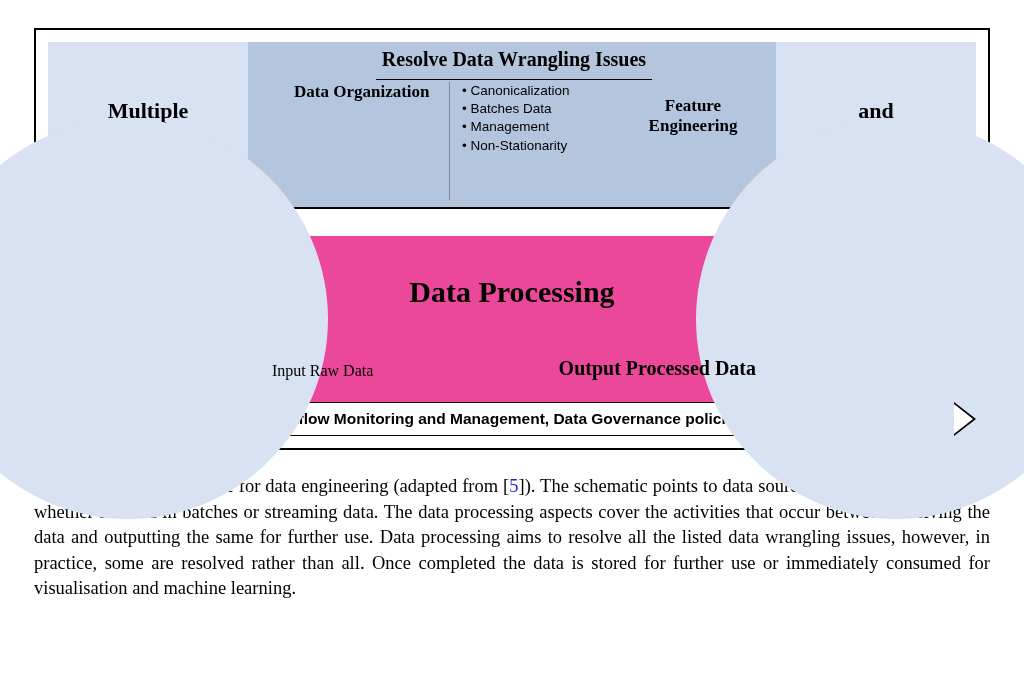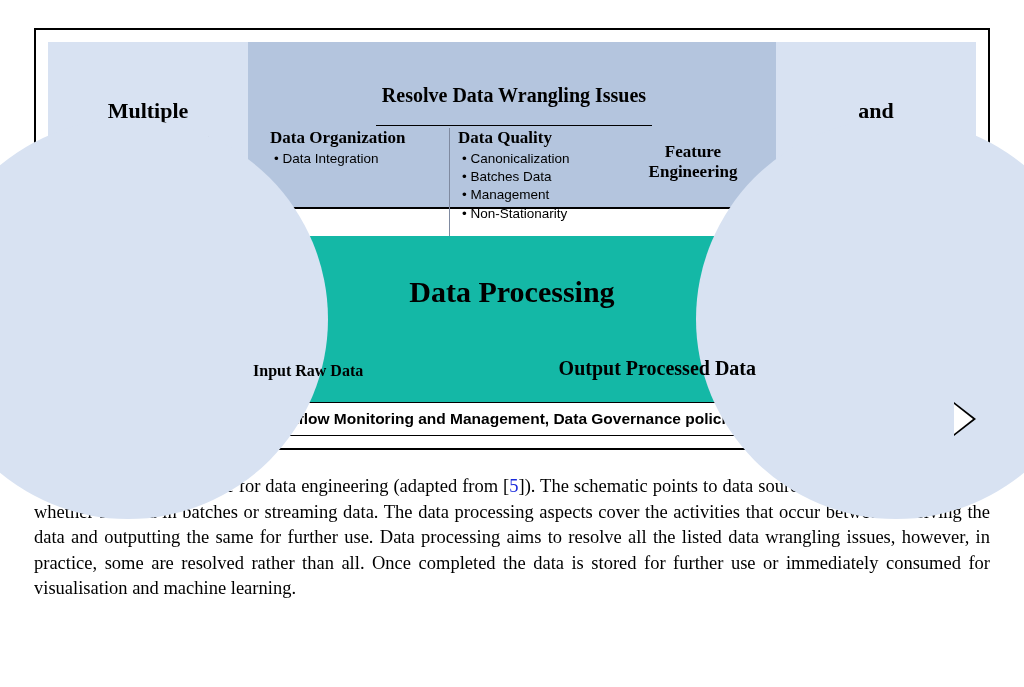--- a/index.html
+++ b/index.html
@@ -7,45 +7,45 @@
   .page { padding: 28px 34px 0 34px; }
   .figure-frame { border: 2px solid #000; padding: 12px; }
   .diagram { width: 100%; height: 394px; position: relative; display: flex; flex-direction: column; }
   
   .top-row { display: flex; height: 165px; }
   .box-left  { flex: 0 0 200px; background: #d8e2f2; display:flex; align-items:center; justify-content:center; text-align:center; }
   .box-mid   { flex: 1 1 auto; background: #b4c5de; position:relative; padding: 6px 10px 4px 14px; }
   .box-right { flex: 0 0 200px; background: #d8e2f2; display:flex; align-items:center; justify-content:center; text-align:center; }
   .h-sources, .h-storage { font-size: 22px; font-weight: bold; line-height: 1.25; }
   .mid-title { text-align:center; font-weight:bold; font-size:20px; margin-bottom:2px; }
-  .mid-title span { display:inline-block; border-bottom:1.5px solid #000; padding: 0 6px 18px 6px; margin-top: 36px; }
+  .mid-title span { display:inline-block; border-bottom:1.5px solid #000; padding: 0 6px 8px 6px; }
   .mid-cols { display:flex; height: 118px; }
   .mid-col  { padding: 0 8px; }
   .mid-col.org { flex: 0 0 188px; border-right: 1px solid #7f8aa0; }
   .mid-col.qual{ flex: 0 0 170px; }
   .mid-col.feat{ flex: 1 1 auto; display:flex; align-items:flex-start; justify-content:center; text-align:center; padding-top:14px; }
-  .col-h { font-weight:bold; font-size:17px; margin-bottom:2px; }
+  .col-h { font-weight:bold; font-size:17px; margin-bottom:2px;margin-left:24px; }
   .feat  { font-weight:bold; font-size:17px; line-height:1.2; }
   ul.b { list-style:none; padding-left:4px; font-size:13.5px; line-height:1.35; font-family: Arial, Helvetica, sans-serif; }
   ul.b li::before { content:"• "; }
   .hr-sep { height:0; border-top:2px solid #000; }
   
   .bot-row { display:flex; flex:1 1 auto; }
   .bot-left  { flex:0 0 200px; background:#d8e2f2; display:flex; flex-direction:column; justify-content:center; gap:22px; padding-left:14px; position:relative; }
-  .bot-mid   { flex:1 1 auto; background:#14b8a6; position:relative;margin-top:27px; }
+  .bot-mid   { flex:1 1 auto; background:#ec4899; position:relative;margin-top:27px; }
   .bot-right { flex:0 0 200px; background:#d8e2f2; display:flex; flex-direction:column; justify-content:center; gap:10px; text-align:center; font-weight:bold; font-size:15px; font-family: Arial, Helvetica, sans-serif; }
   .bl-line { display:flex; align-items:center; gap:16px; }
   .bl-label { font-weight:bold; font-size:18px; }
   .squares span { display:inline-block; width:10px; height:10px; background:#000; margin-right:4px; }
   
   .arc-left, .arc-right { position:absolute; width:400px; height:400px; border-radius:50%; background:#d8e2f2; top:50%; transform:translateY(-50%); z-index:0; }
   .arc-left  { left:-320px; }
   .arc-right { right:-320px; }
   .dp-title { position:absolute; left:0; right:0; top:34%; transform:translateY(-50%); text-align:center; font-weight:bold; font-size:30px; z-index:1; }
-  .in-raw  { position:absolute; bottom:22px; left:5px;  font-weight:bold; font-size:16px; z-index:1; }
+  .in-raw  { position:absolute; bottom:22px; left:24px;  font-weight:normal; font-size:16px; z-index:1; }
   .out-pro { position:absolute; bottom:22px; right:20px; font-weight:bold; font-size:20px; z-index:1; }
   
   .arrow-wrap { height:34px; background:#fff; display:flex; align-items:stretch; }
   .arrow-body { flex:1 1 auto; border:1.5px solid #000; border-right:none; display:flex; align-items:center; justify-content:center; font-weight:bold; font-size:15.5px; font-family: Arial, Helvetica, sans-serif; }
   .arrow-head { width:0; height:0; border-top:17px solid transparent; border-bottom:17px solid transparent; border-left:22px solid #000; position:relative; }
   .arrow-head::after { content:""; position:absolute; left:-22px; top:-15px; width:0; height:0; border-top:15px solid transparent; border-bottom:15px solid transparent; border-left:19px solid #fff; }
   
   .caption { font-size: 18.5px; line-height: 1.38; margin-top: 24px; text-align: justify; }
   .caption .ref { color:#1a2bdc; }
   .wave-svg { width:84px; height:28px; }
@@ -64,25 +64,23 @@
             <div>Data Sources</div>
           </div>
         </div>
 
         <div class="box-mid">
           <div class="mid-title"><span>Resolve Data Wrangling Issues</span></div>
           <div class="mid-cols">
             <div class="mid-col org">
               <div class="col-h">Data Organization</div>
               <ul class="b">
-                <li>Data Integration</li>
               </ul>
             </div>
             <div class="mid-col qual">
-              <div class="col-h">Data Quality</div>
               <ul class="b">
                 <li>Canonicalization</li>
                 <li>Batches Data</li>
                 <li>Management</li>
                 <li>Non-Stationarity</li>
               </ul>
             </div>
             <div class="mid-col feat">
               <div class="feat">
                 <div>Feature</div>

